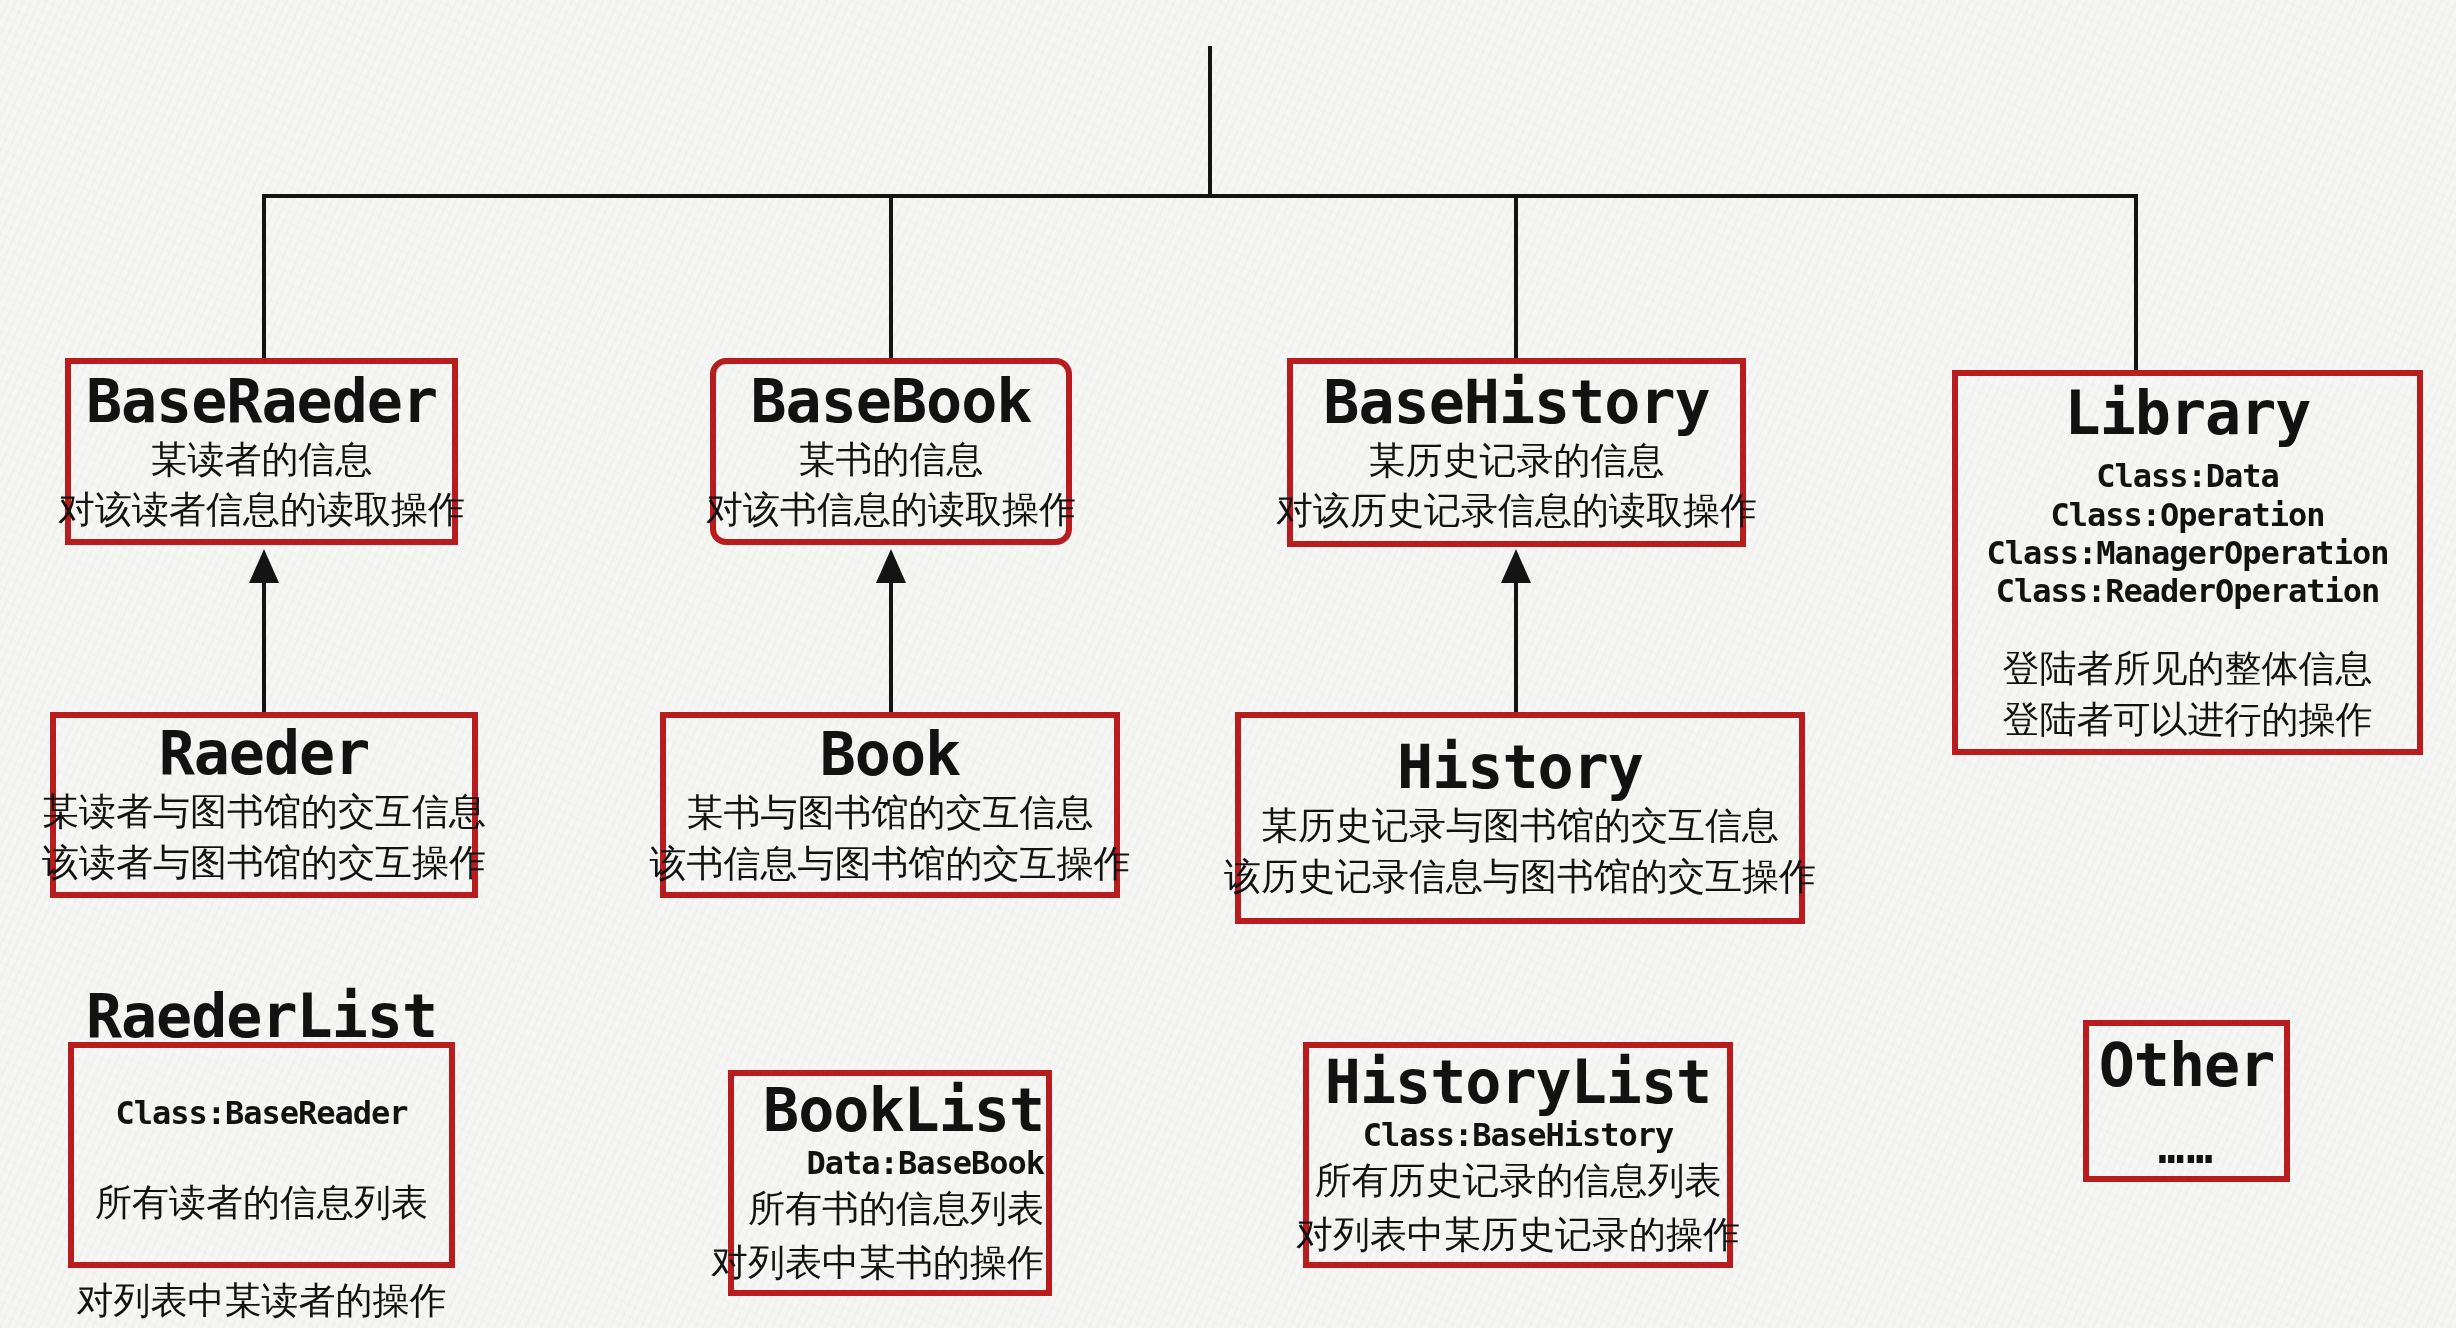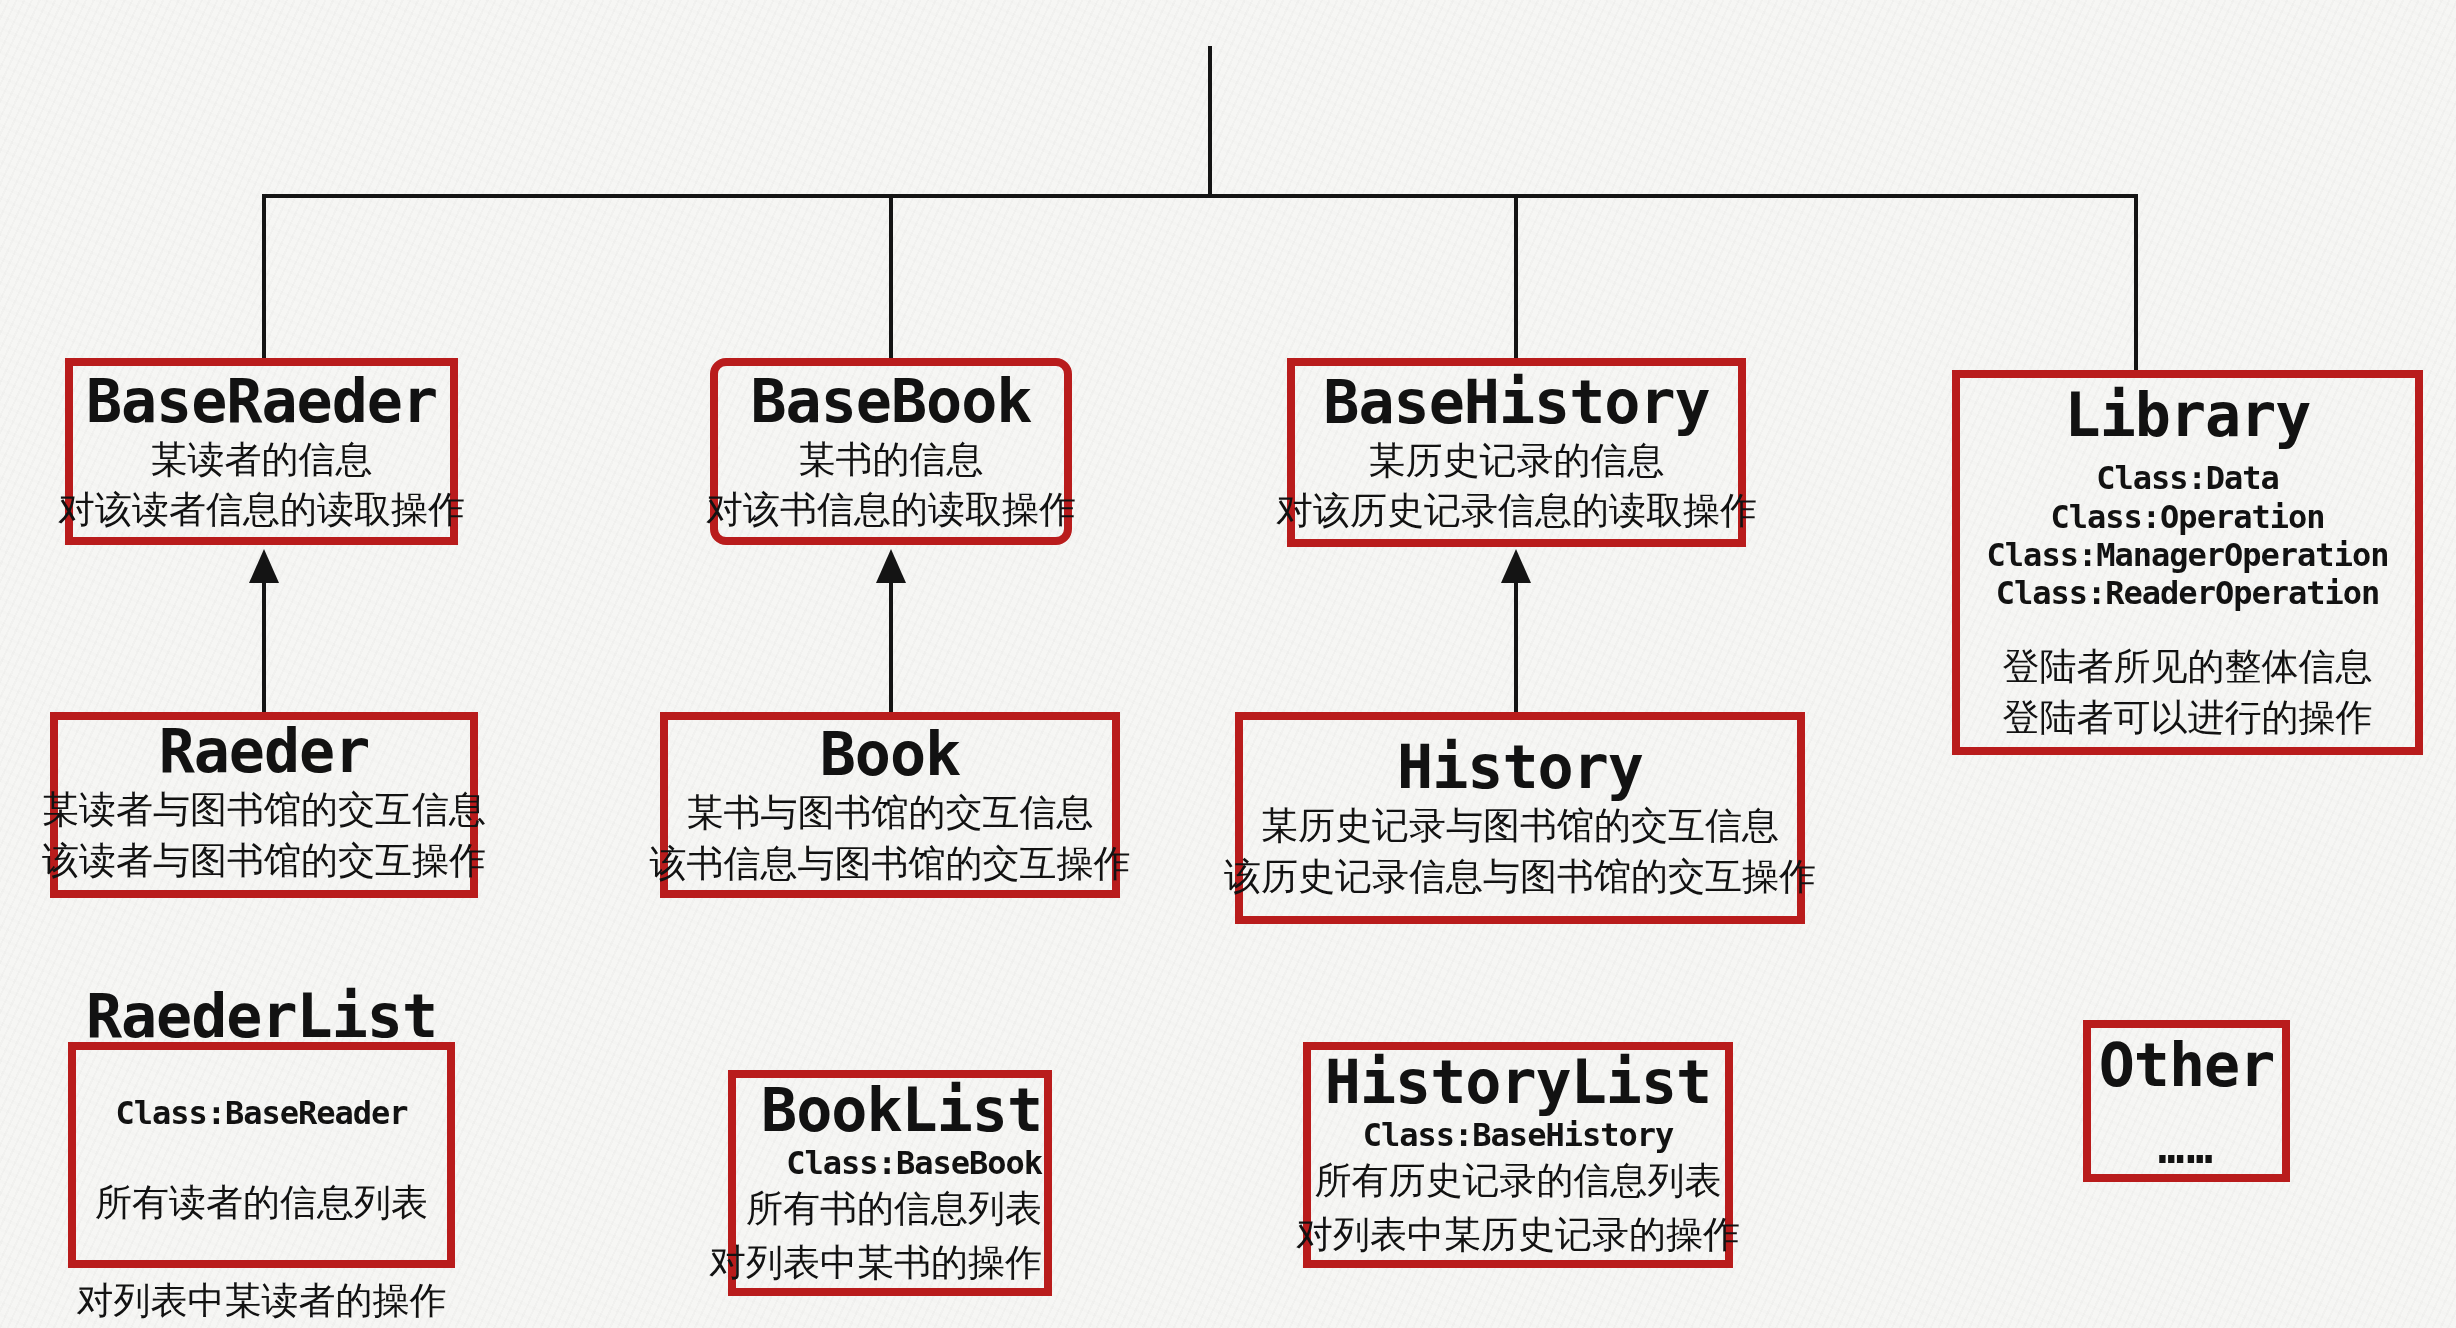--- a/index.html
+++ b/index.html
@@ -22,21 +22,21 @@
     position:absolute;width:0;height:0;
     border-left:15px solid transparent;
     border-right:15px solid transparent;
     border-bottom:34px solid #141414;
   }
 
   
   .box{
     position:absolute;
     box-sizing:border-box;
-    border:8px solid #b91c1c;
+    border:6px solid #b91c1c;
     display:flex;
     flex-direction:column;
     align-items:center;
     justify-content:center;
     text-align:center;
     padding:4px 2px;
   }
   .title{
     font-family:"DejaVu Sans Mono",monospace;
     font-weight:bold;
@@ -155,21 +155,21 @@
 
   <div class="box" id="b-raederlist">
     <div class="title">RaederList</div>
     <div class="mono-line">Class:BaseReader</div>
     <div class="zh-line">所有读者的信息列表</div>
     <div class="zh-line">对列表中某读者的操作</div>
   </div>
 
   <div class="box" id="b-booklist">
     <div class="title">BookList</div>
-    <div class="mono-line">Class:BaseBook</div>
+    <div class="mono-line">Data:BaseBook</div>
     <div class="zh-line">所有书的信息列表</div>
     <div class="zh-line">对列表中某书的操作</div>
   </div>
 
   <div class="box" id="b-historylist">
     <div class="title">HistoryList</div>
     <div class="mono-line">Class:BaseHistory</div>
     <div class="zh-line">所有历史记录的信息列表</div>
     <div class="zh-line">对列表中某历史记录的操作</div>
   </div>

